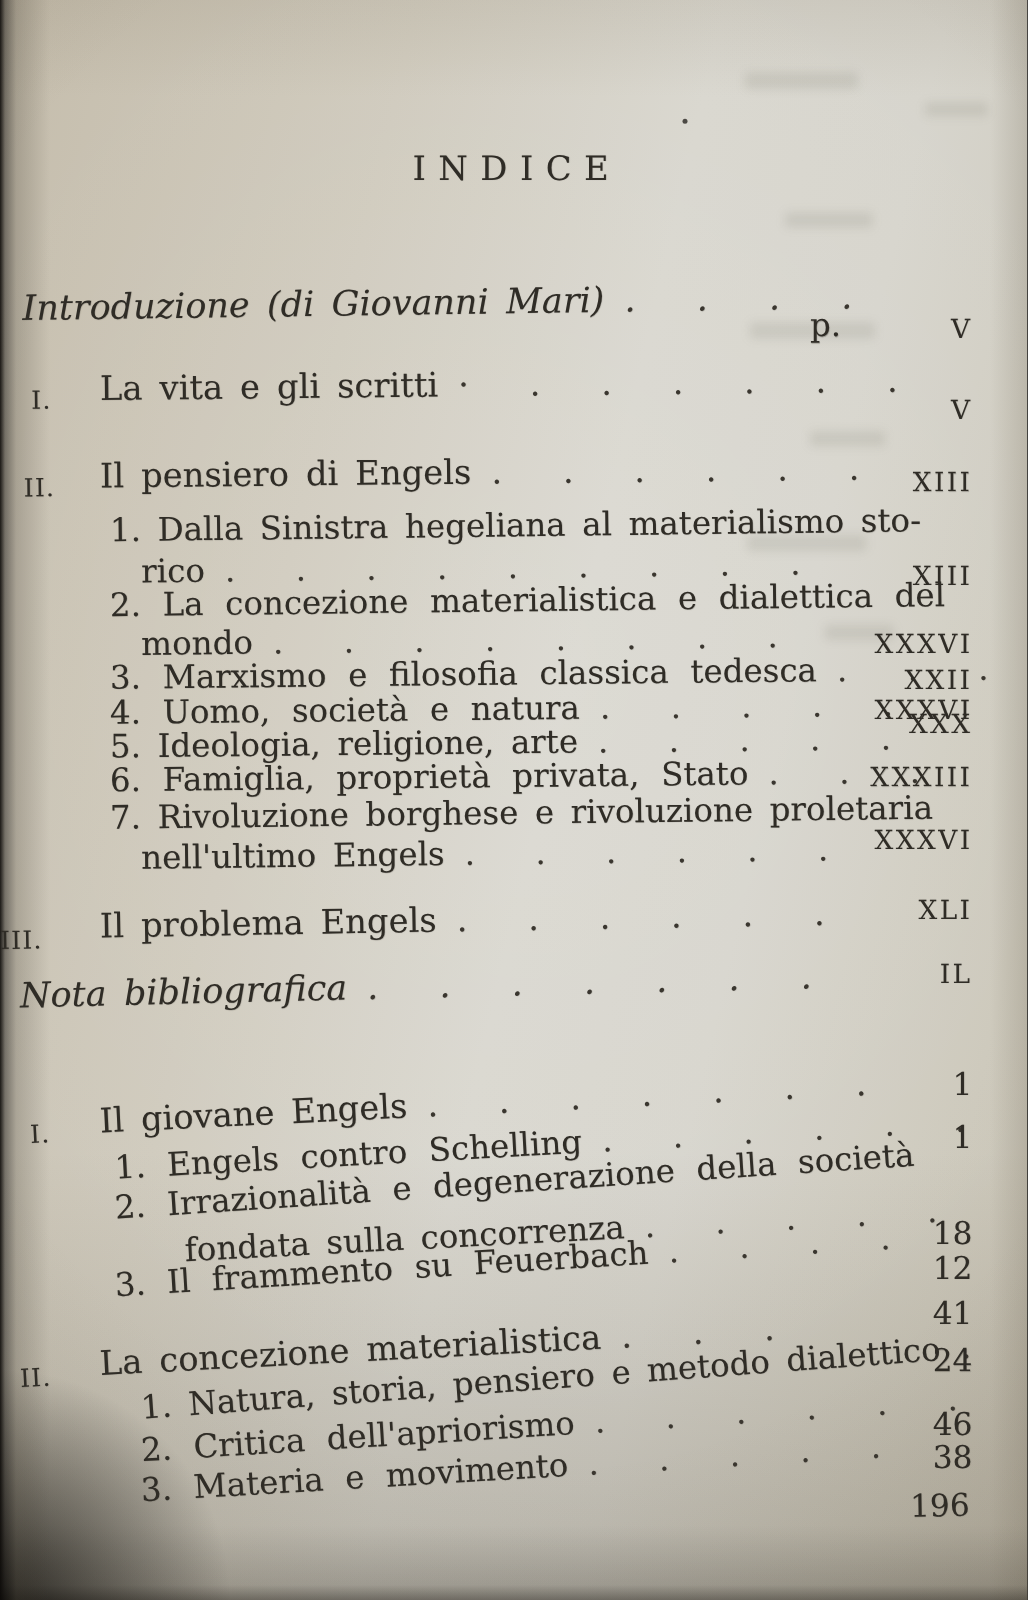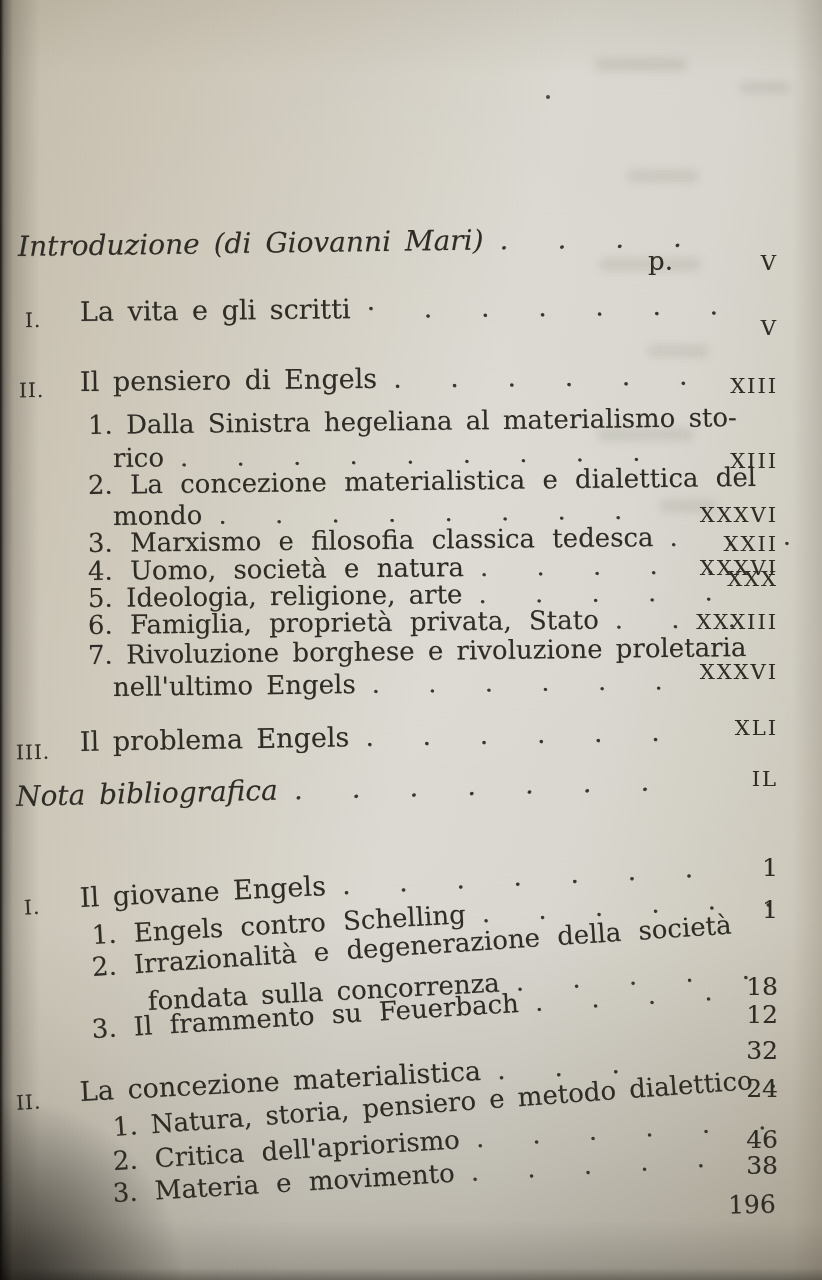--- a/index.html
+++ b/index.html
@@ -48,24 +48,25 @@
 
   <div class="ghost" style="left:596px;top:58px;width:90px;height:13px;"></div>
   <div class="ghost" style="left:740px;top:82px;width:50px;height:11px;"></div>
   <div class="ghost" style="left:628px;top:170px;width:70px;height:12px;"></div>
   <div class="ghost" style="left:600px;top:258px;width:100px;height:13px;"></div>
   <div class="ghost" style="left:648px;top:345px;width:60px;height:12px;"></div>
   <div class="ghost" style="left:598px;top:428px;width:95px;height:13px;"></div>
   <div class="ghost" style="left:660px;top:500px;width:55px;height:12px;"></div>
   <div class="speck" style="left:546px;top:95px;"></div>
 
+  <div class="title">INDICE</div>
 
   <div class="sec" style="left:25px;top:308px;--r:-0.7deg">I.</div>
   <div class="sec" style="left:19px;top:378px;--r:-0.7deg">II.</div>
-  <div class="sec" style="left:16px;top:740px;--r:-1deg">III.</div>
+  <div class="sec" style="left:0;top:740px;--r:-1deg">III.</div>
   <div class="sec" style="left:24px;top:895px;--r:-2.8deg">I.</div>
   <div class="sec" style="left:16px;top:1090px;--r:-3deg">II.</div>
 
   <div class="ln it" style="left:18px;top:230px;--r:-0.8deg"><span>Introduzione (di Giovanni Mari)</span><span class="d">. . . .</span></div>
   <div class="ln main" style="left:80px;top:296px;--r:-0.6deg"><span>La vita e gli scritti</span><span class="d">· . . . . . .</span></div>
   <div class="ln main" style="left:80px;top:366px;--r:-0.6deg"><span>Il pensiero di Engels</span><span class="d">. . . . . .</span></div>
   <div class="ln" style="left:88px;top:410px;--r:-0.7deg"><span>1. Dalla Sinistra hegeliana al materialismo sto-</span><span class="d"></span></div>
   <div class="ln" style="left:113px;top:443px;--r:-0.7deg"><span>rico</span><span class="d">. . . . . . . . .</span></div>
   <div class="ln wide" style="left:88px;top:470px;--r:-0.7deg"><span>2. La concezione materialistica e dialettica del</span><span class="d"></span></div>
   <div class="ln" style="left:113px;top:501px;--r:-0.7deg"><span>mondo</span><span class="d">. . . . . . . .</span></div>
@@ -97,19 +98,19 @@
   <div class="pn pr" style="top:556px">XXXVI</div>
   <div class="pn pr" style="top:567px">XXX</div>
   <div class="pn pr" style="top:610px">XXXIII</div>
   <div class="pn pr" style="top:660px">XXXVI</div>
   <div class="pn pr" style="top:716px">XLI</div>
   <div class="pn pr" style="top:767px">IL</div>
   <div class="pn pa" style="top:853px">1</div>
   <div class="pn pa" style="top:895px">1</div>
   <div class="pn pa" style="top:1000px">12</div>
   <div class="pn pa" style="top:972px">18</div>
-  <div class="pn pa" style="top:1036px">32</div>
+  <div class="pn pa" style="top:1036px">41</div>
   <div class="pn pa" style="top:1074px">24</div>
   <div class="pn pa" style="top:1151px">38</div>
   <div class="pn pa" style="top:1125px">46</div>
   <div class="pn pa" style="top:1190px;right:46px;--r:-1deg">196</div>
 
 </div>
 
 </body></html>

